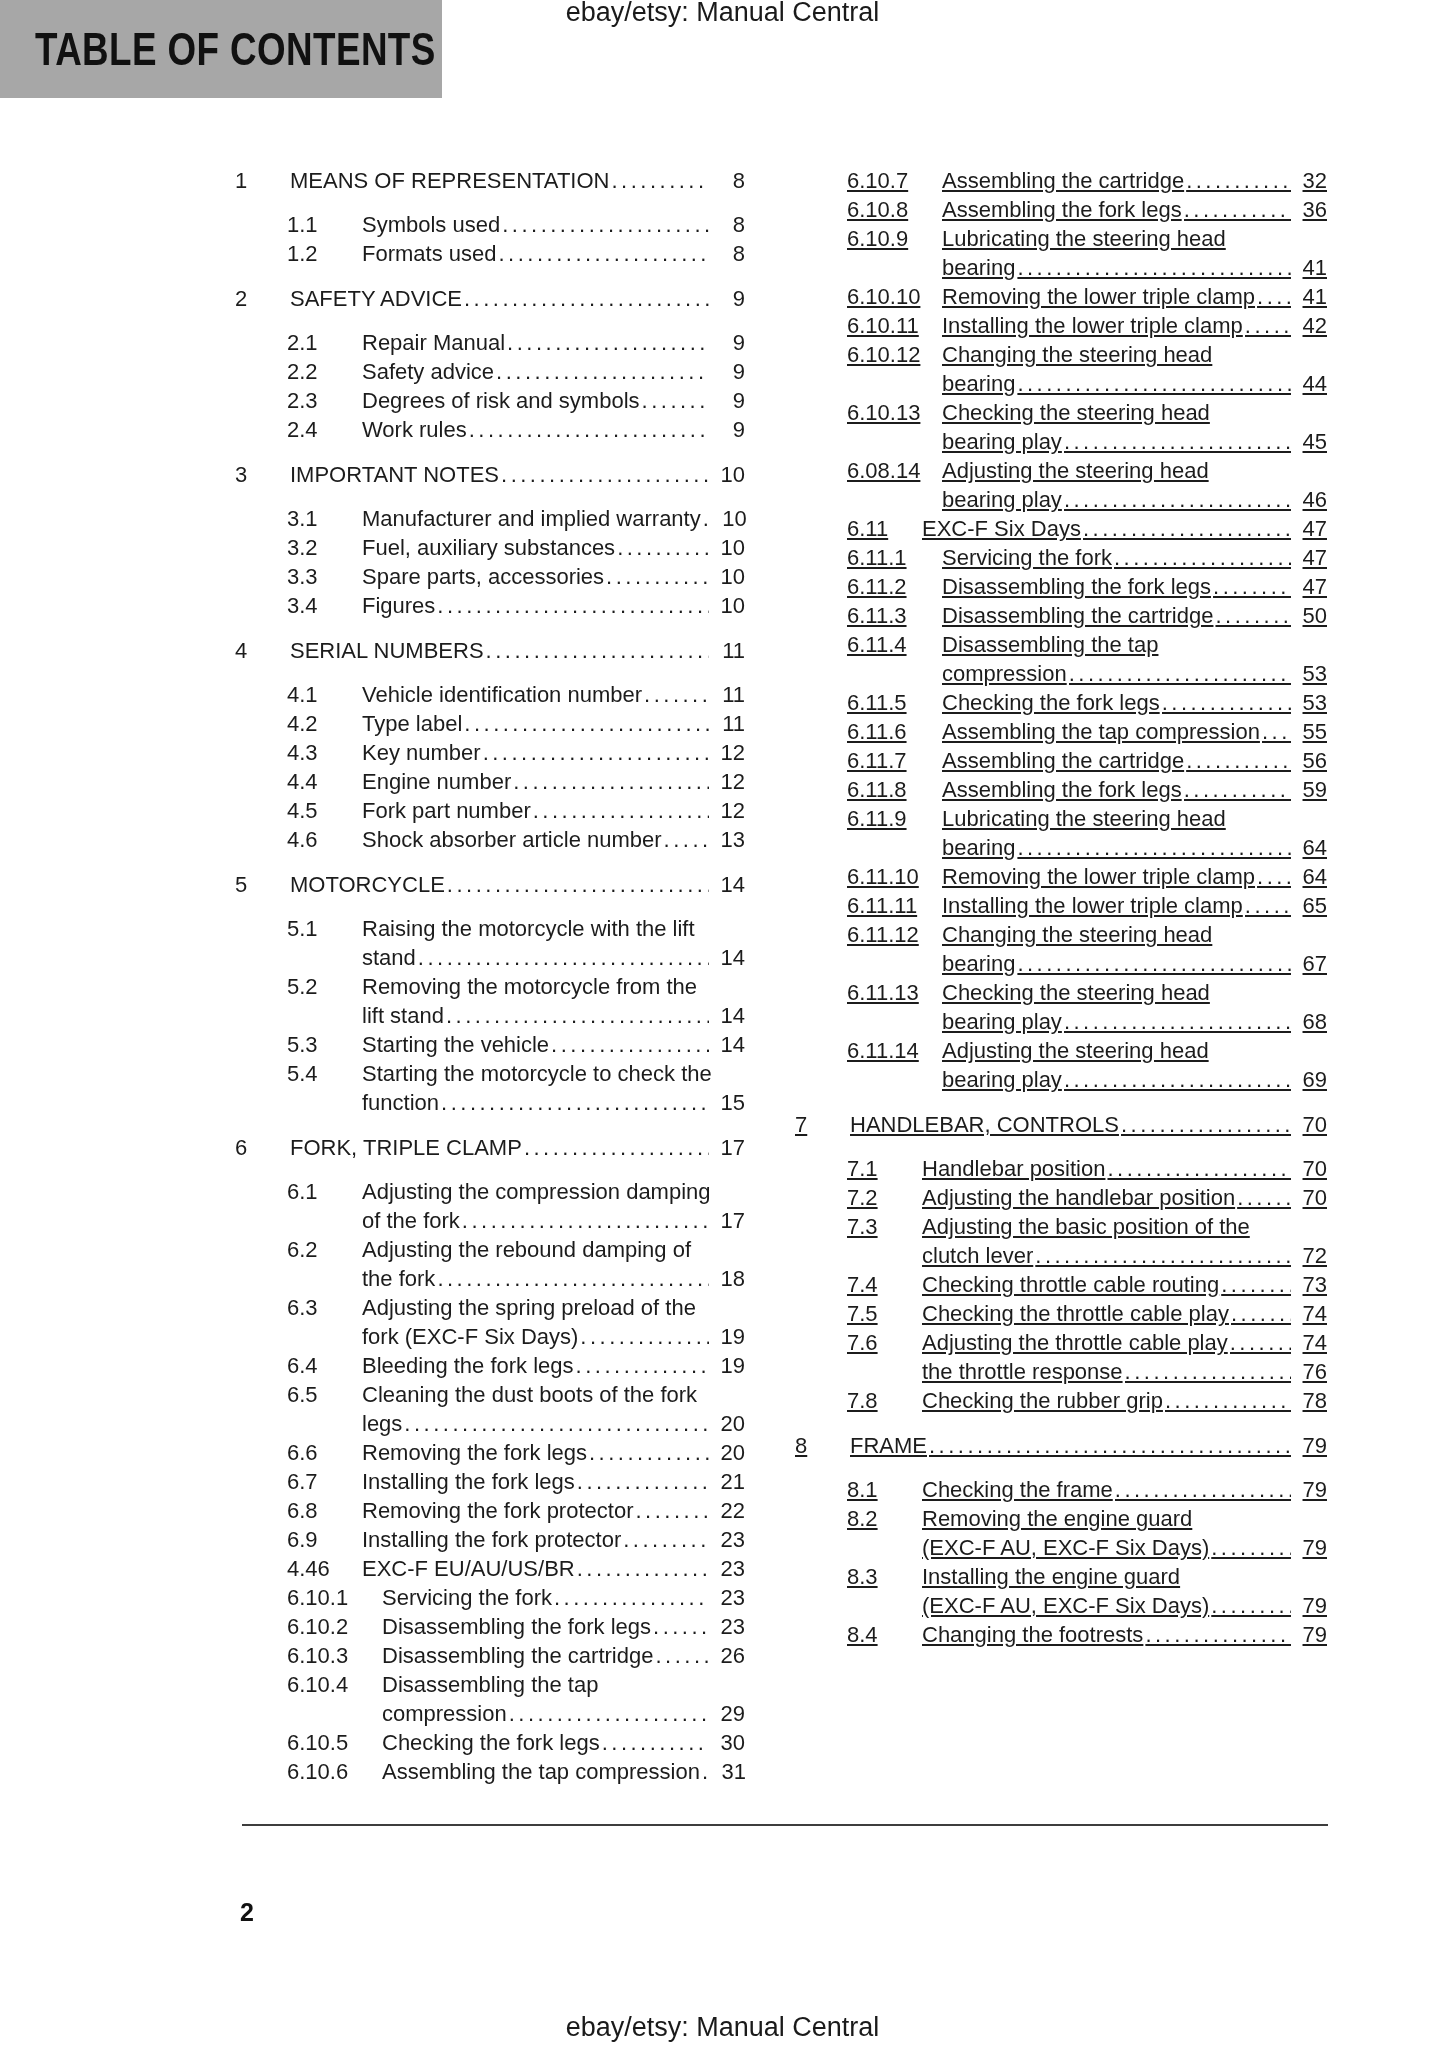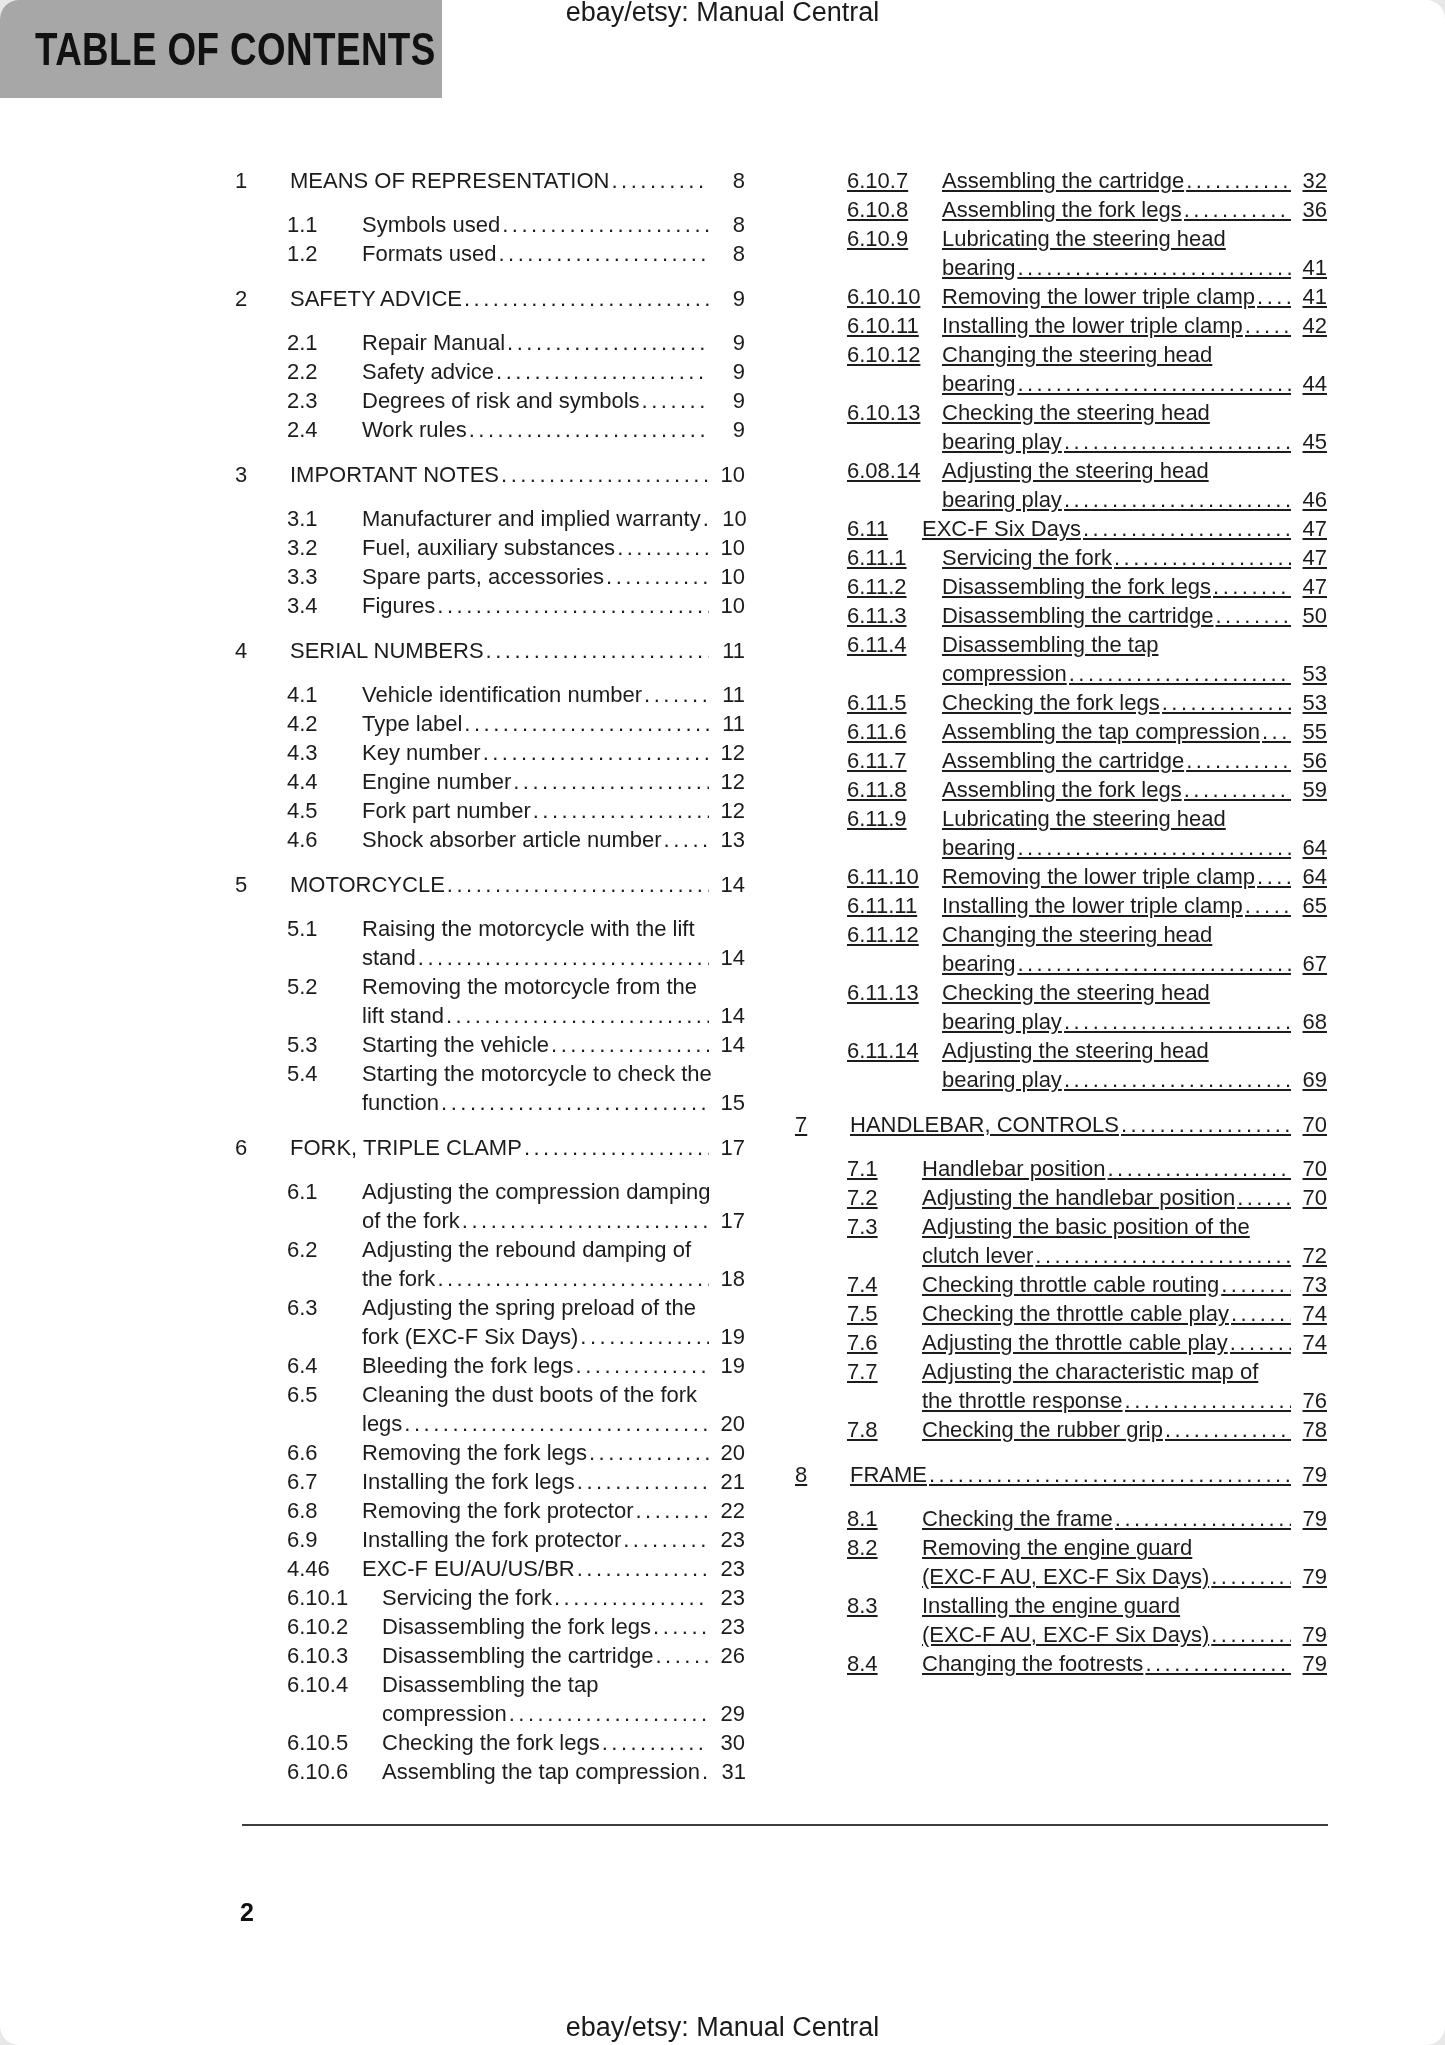--- a/index.html
+++ b/index.html
@@ -4,21 +4,20 @@
 <style>
   html,body{margin:0;padding:0;background:#e8e8e8;}
   .page{
     position:relative;
     width:1445px;height:2045px;
     background:#ffffff;
     font-family:"Liberation Sans", sans-serif;
     color:#1c1c1c;
     overflow:hidden;
     margin:0 auto;
-    border-radius:19px;
   }
   
   .toc-banner{
     position:absolute;left:0;top:0;
     width:442px;height:98px;
     background:var(--banner-bg,#a7a7a7);
     display:flex;align-items:center;
     padding-left:35px;box-sizing:border-box;
   }
   .banner-text{
@@ -724,24 +723,20 @@
         <div class="entry level-sub">
           <div class="row">
             <span class="num">7.6</span>
             <span class="t">Adjusting the throttle cable play</span>
             <span class="leader"></span>
             <span class="pg">74</span>
           </div>
         </div>
         <div class="entry level-sub">
           <div class="row">
-            <span class="num">7.7</span>
-            <span class="t">Adjusting the characteristic map of</span>
-          </div>
-          <div class="row">
             <span class="num"></span>
             <span class="t">the throttle response</span>
             <span class="leader"></span>
             <span class="pg">76</span>
           </div>
         </div>
         <div class="entry level-sub">
           <div class="row">
             <span class="num">7.8</span>
             <span class="t">Checking the rubber grip</span>

